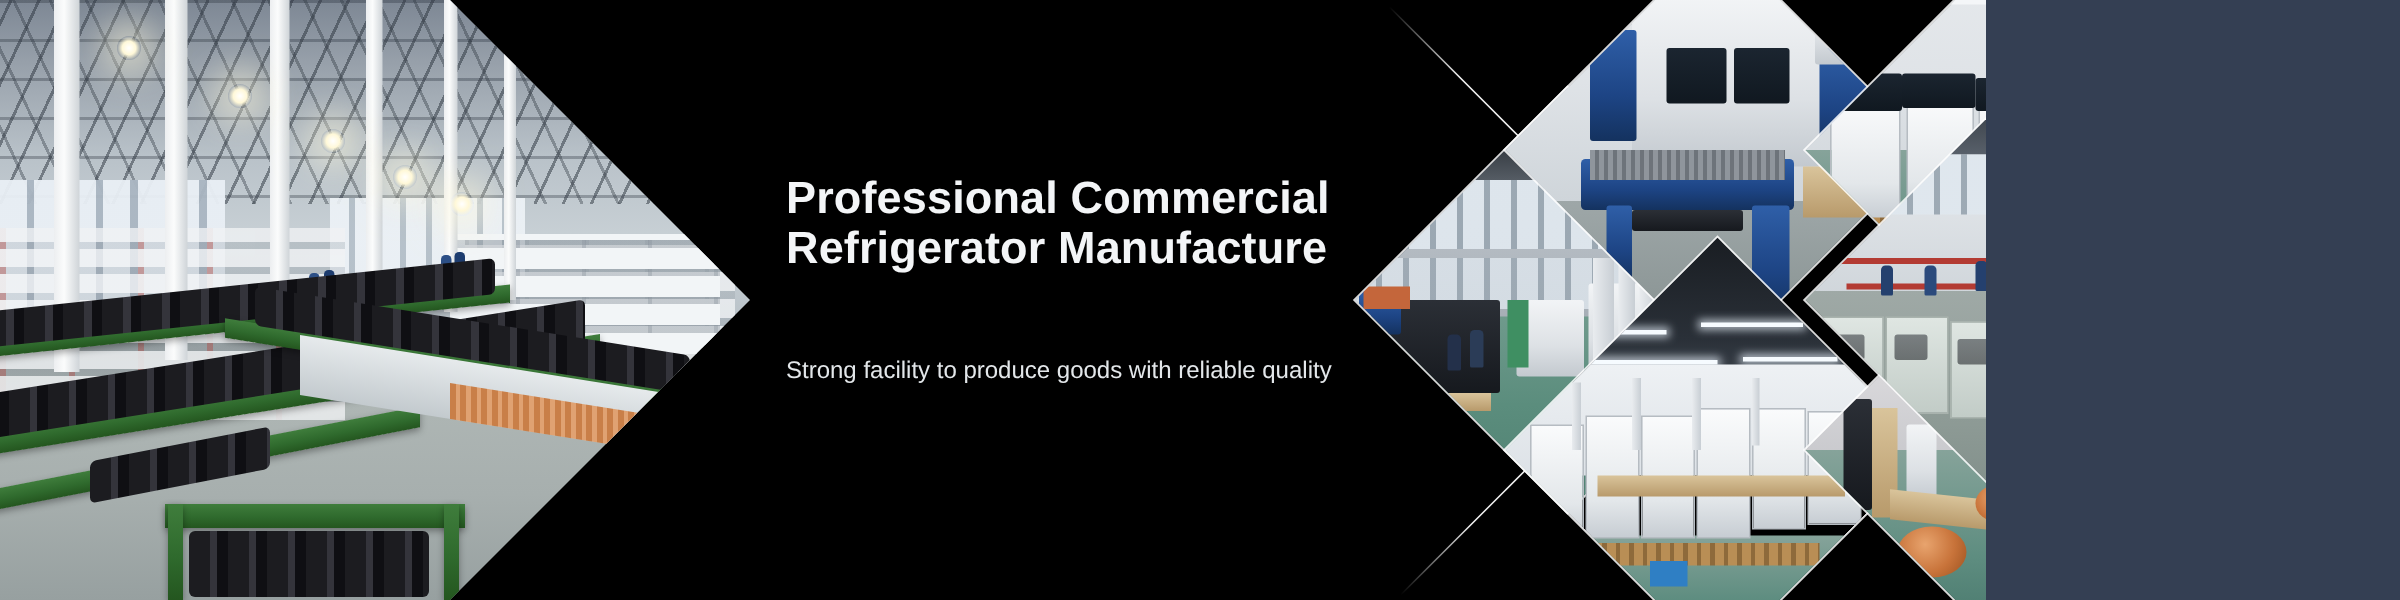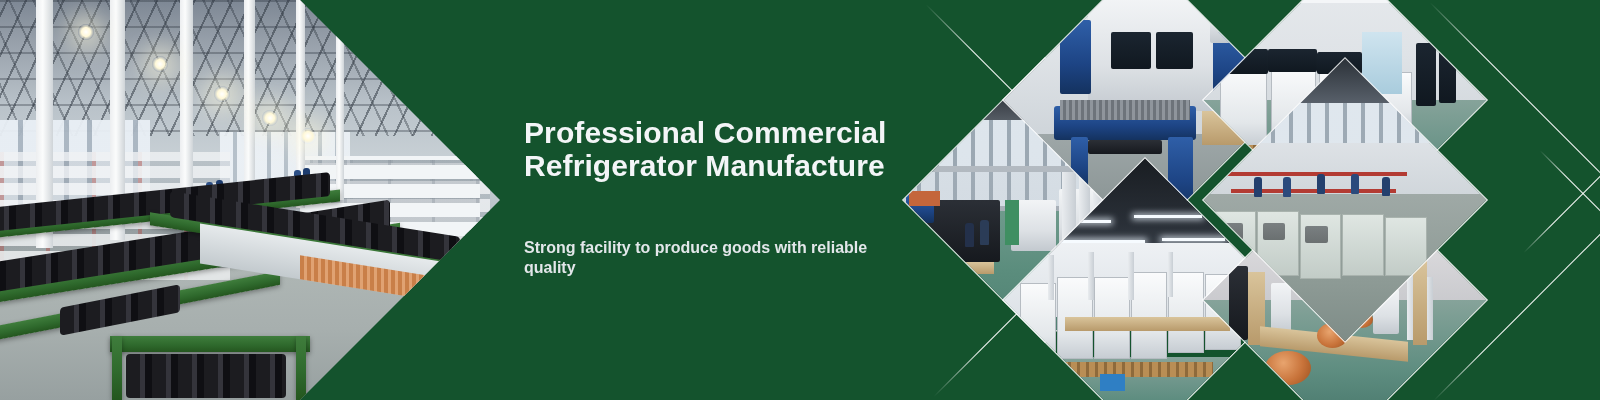--- a/index.html
+++ b/index.html
@@ -2,22 +2,22 @@
 <html><head>
 <meta charset="utf-8">
 <style>
   html,body{margin:0;padding:0;}
   body{
     width:1600px;height:400px;overflow:hidden;
     font-family:"Liberation Sans","DejaVu Sans",sans-serif;
     background:#343f53;
   }
   #banner{
-    position:relative;width:1600px;height:400px;
-    background:#14532d;overflow:hidden;
+    position:relative;width:1324px;height:400px;
+    background:#000000;overflow:hidden;
   }
 
   
   #left-photo{
     position:absolute;left:0;top:0;width:500px;height:400px;
     -webkit-clip-path:polygon(0 0,300px 0,500px 200px,300px 400px,0 400px);
     clip-path:polygon(0 0,300px 0,500px 200px,300px 400px,0 400px);
     overflow:hidden;
   }
   .ph{position:absolute;inset:0;}
@@ -78,21 +78,21 @@
   .worker{position:absolute;width:7px;height:18px;border-radius:3px 3px 1px 1px;background:#2c4f86;}
   .worker.b{background:#1d3c6e;}
 
   
   #copy{position:absolute;left:524px;top:116px;width:400px;}
   #headline{
     color:#f3f5f7;font-size:30px;line-height:33px;font-weight:600;
     letter-spacing:.1px;margin:0;white-space:pre-line;
   }
   #subhead{
-    color:#e3e7ea;font-size:16px;line-height:20px;font-weight:700;
+    color:#e3e7ea;font-size:16px;line-height:20px;font-weight:400;
     margin:56px 0 4px 0;max-width:368px;
   }
 
   
   #collage{position:absolute;left:900px;top:0;width:700px;height:400px;overflow:hidden;}
   .dia{
     position:absolute;width:200px;height:200px;
     transform:rotate(45deg);overflow:hidden;
     box-shadow:0 0 0 1.2px rgba(255,255,255,.85);
   }

